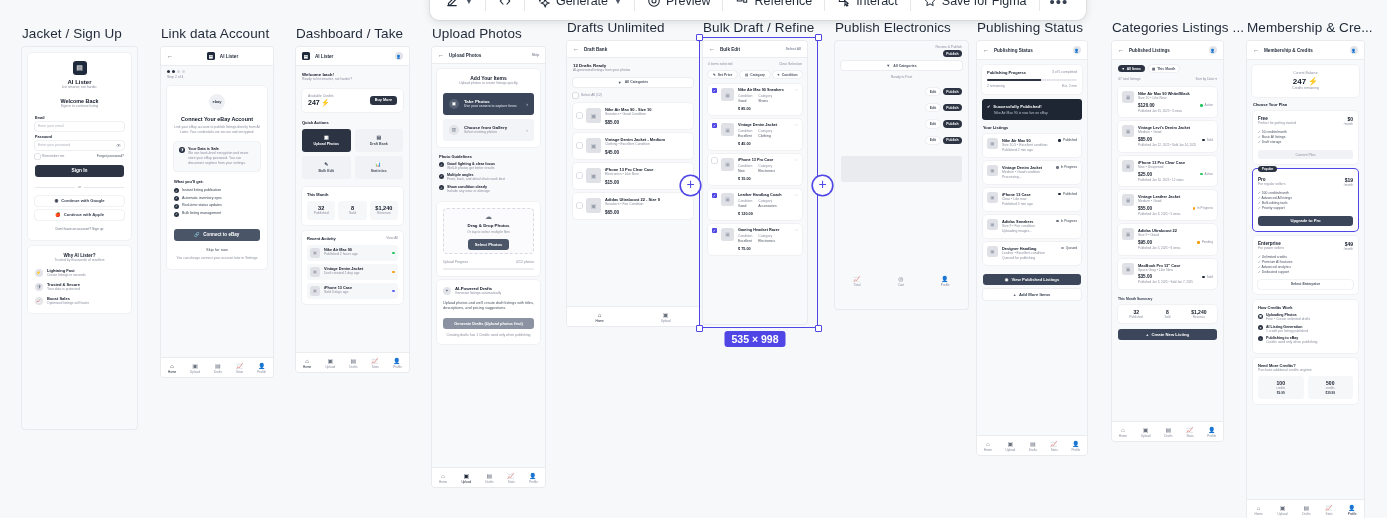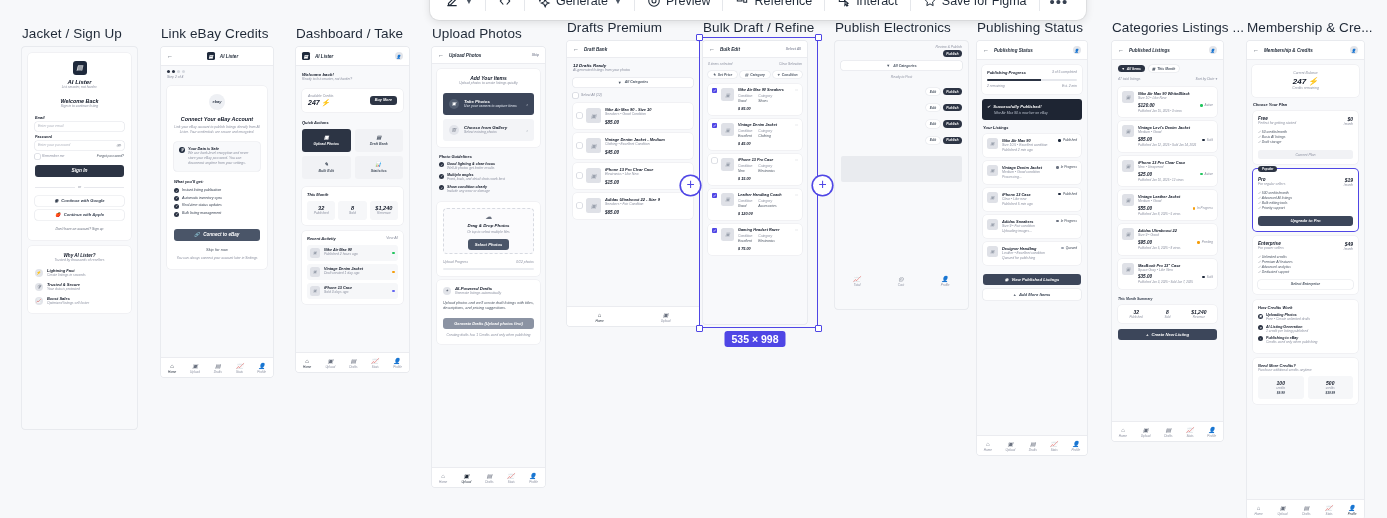--- a/index.html
+++ b/index.html
@@ -30,21 +30,21 @@
 
   
   .frame-wrap { position:absolute; }
   .frame-title {
     font-size:13.5px; color:#1f2937; letter-spacing:.1px;
     margin-bottom:6px; white-space:nowrap; font-weight:400;
   }
   .phone {
     background:#f8f9fb; border-radius:3px;
     box-shadow:0 0 0 .7px #e3e5ea;
-    overflow:hidden; position:relative;font-style:italic;
+    overflow:hidden; position:relative;
   }
 
   
   .pcard { background:#fff; border-radius:4px; box-shadow:0 0 0 .6px #e9eaee; }
   .topbar {
     display:flex; align-items:center; gap:5px;
     background:#fff; padding:5px 6px; border-bottom:.6px solid #ebecf0;
     font-size:4.6px; color:#1f2937; font-weight:700;
   }
   .topbar .back { font-size:6px; color:#374151; }
@@ -266,21 +266,21 @@
         <div>
           <div style="font-size:4px;font-weight:700;">Boost Sales</div>
           <div class="t-xxs">Optimized listings sell faster</div>
         </div>
       </div>
     </div>
   </div>
 </div>
 
 <div class="frame-wrap" style="left:161px; top:26px;">
-  <div class="frame-title">Link eBay Credits</div>
+  <div class="frame-title">Link data Account</div>
   <div class="phone" style="width:112px;height:330px;">
     <div class="topbar">
       <span class="back">←</span>
       <span class="sp"></span>
       <span class="logo-sq">▤</span>
       <span>AI Lister</span>
       <span class="sp"></span>
     </div>
     <div style="padding:4px 6px;">
       <div class="dotline">
@@ -569,21 +569,21 @@
         </div>
       <div class="nav-i">
           <span class="g">👤</span>
           <span class="l">Profile</span>
         </div>
     </div>
   </div>
 </div>
 
 <div class="frame-wrap" style="left:567px; top:20px;">
-  <div class="frame-title">Drafts Premium</div>
+  <div class="frame-title">Drafts Unlimited</div>
   <div class="phone" style="width:132px;height:285px;">
     <div class="topbar">
       <span class="back">←</span>
       <span>Draft Bank</span>
       <span class="sp"></span>
     </div>
     <div style="padding:5px 6px;">
       <div class="h-xs">12 Drafts Ready</div>
       <div class="t-xxs">AI-generated listings from your photos</div>
       <div class="inp" style="margin-top:5px;justify-content:center;gap:3px;color:#4b5563;font-weight:700;">

